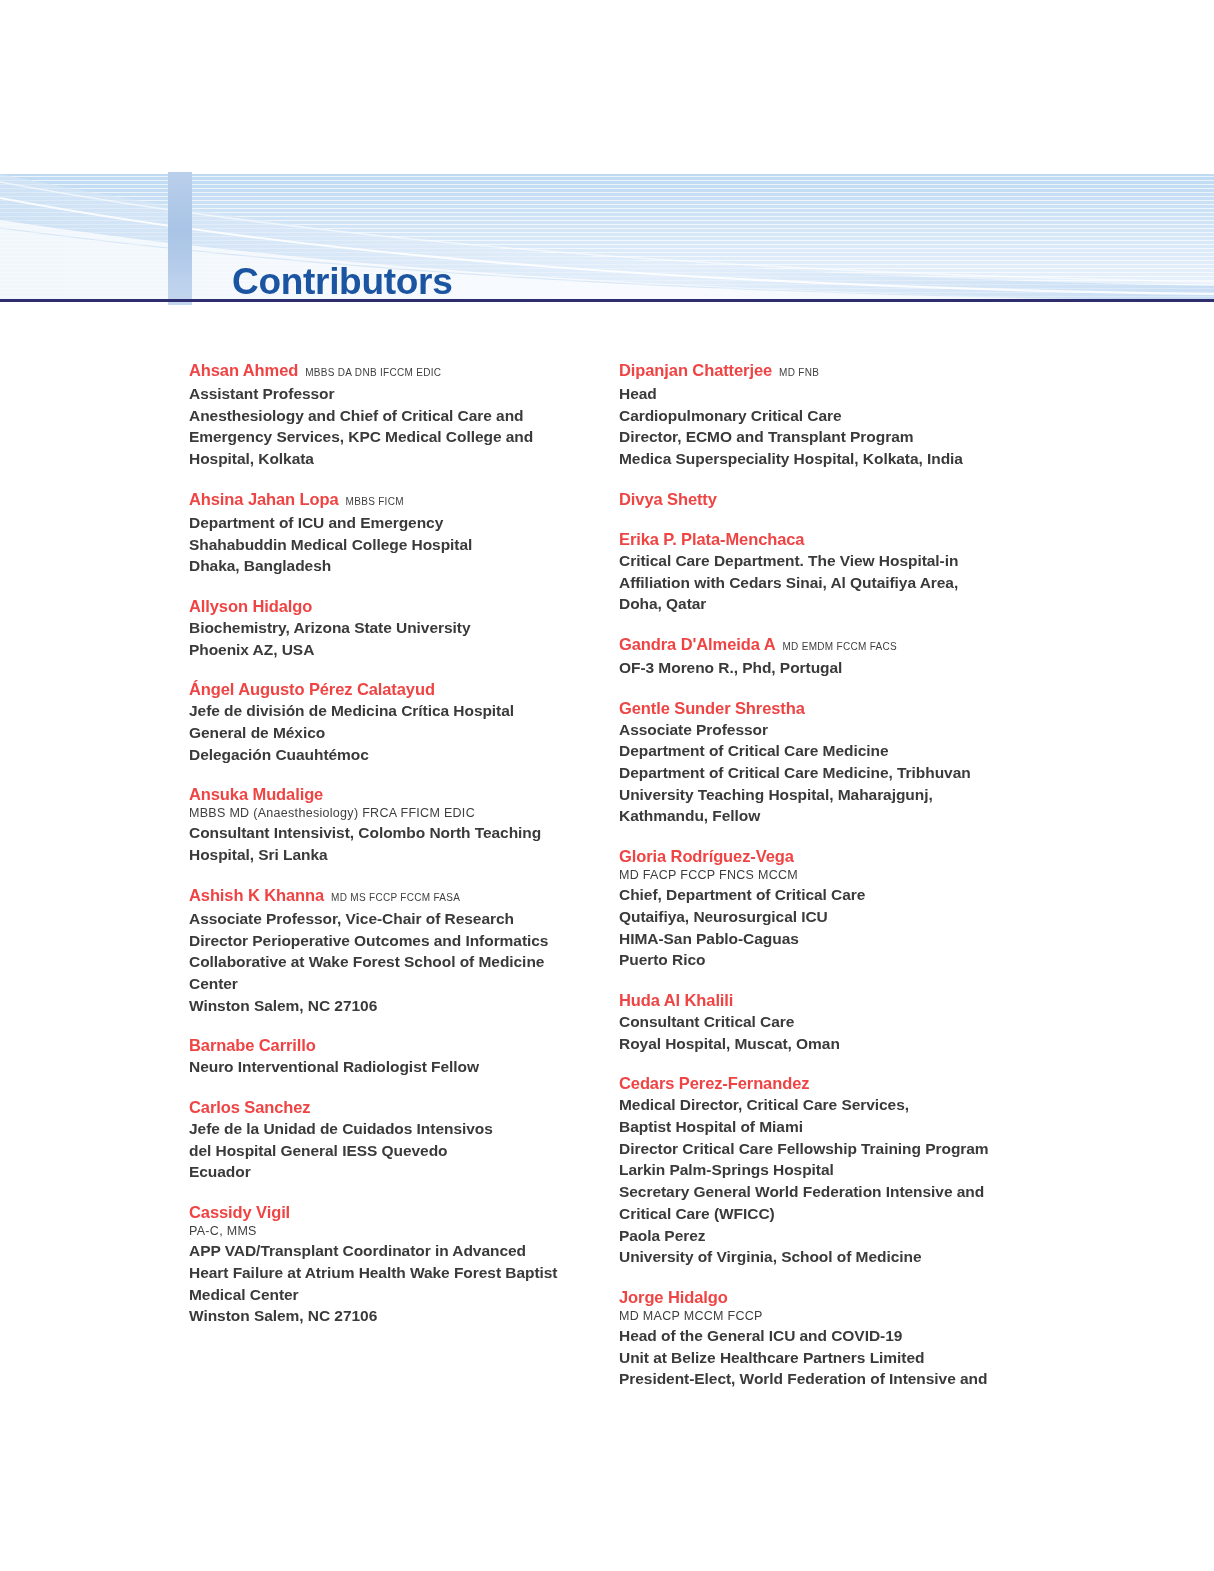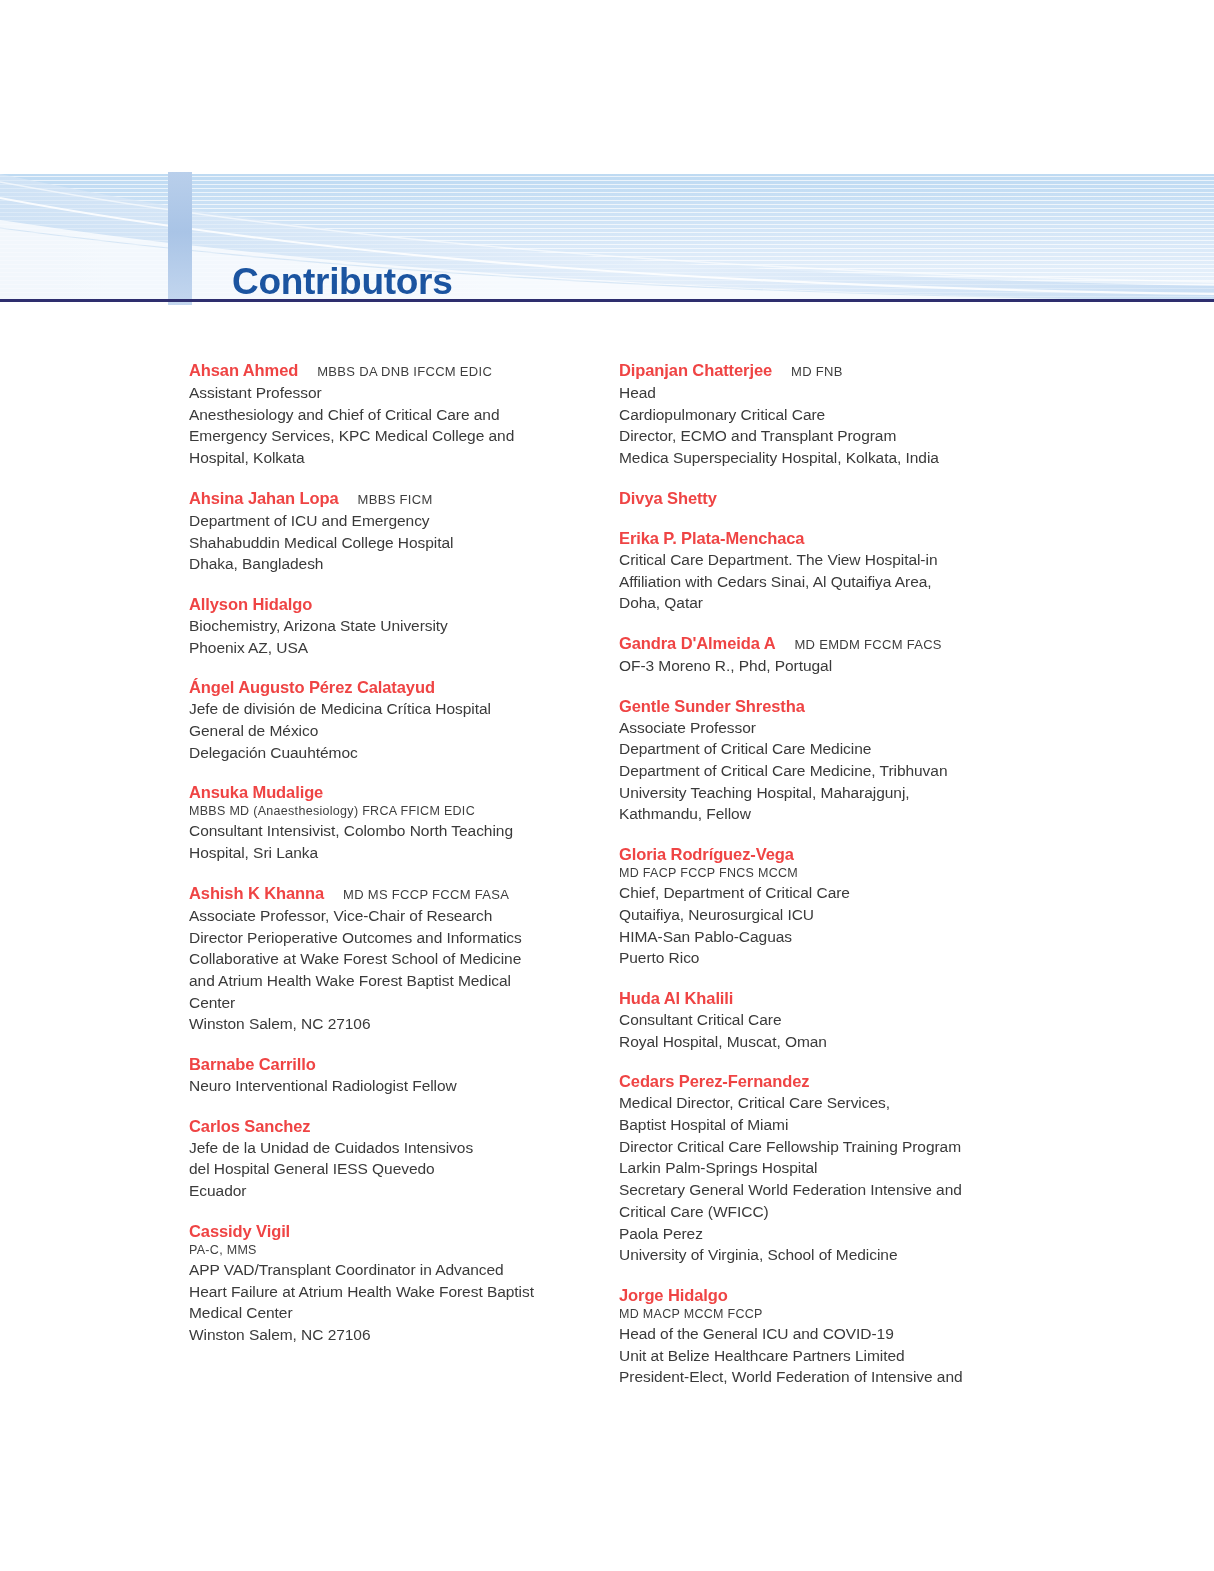--- a/index.html
+++ b/index.html
@@ -94,42 +94,42 @@
   .entry-name {
     color: #ef4444;
     font-weight: bold;
     font-size: 16.5px;
     line-height: 21px;
     letter-spacing: -0.1px;
     display: inline;
   }
   .entry-creds-inline {
     color: #3e3e3e;
-    font-size: 13px;
+    font-size: 10px;
     font-weight: normal;
     line-height: 21px;
     letter-spacing: 0.3px;
     display: inline;
-    padding-left: 19px;
+    padding-left: 7px;
     white-space: nowrap;
   }
   .entry-creds-block {
     color: #3e3e3e;
     font-size: 12.5px;
     line-height: 17px;
     letter-spacing: 0.3px;
     display: block;
   }
   .entry-lines {
     color: #3a3a3a;
     font-size: 15.5px;
     line-height: 21.7px;
     letter-spacing: -0.05px;
   }
-  .entry-line { display: block; white-space: nowrap; }
+  .entry-line { display: block; white-space: nowrap; font-weight: bold; }
   .name-head { display: block; }
 </style>
 </head>
 <body>
 
 <div class="page-header">
 
   <div class="banner-art">
     <svg width="1214" height="132" viewBox="0 0 1214 132" xmlns="http://www.w3.org/2000/svg">
       <defs>
@@ -226,21 +226,20 @@
           <span class="entry-line">Consultant Intensivist, Colombo North Teaching</span>
           <span class="entry-line">Hospital, Sri Lanka</span>
         </div>
       </div>
       <div class="entry">
         <div class="name-head"><span class="entry-name">Ashish K Khanna</span><span class="entry-creds-inline">MD  MS  FCCP  FCCM  FASA</span></div>
         <div class="entry-lines">
           <span class="entry-line">Associate Professor, Vice-Chair of Research</span>
           <span class="entry-line">Director Perioperative Outcomes and Informatics</span>
           <span class="entry-line">Collaborative at Wake Forest School of Medicine</span>
-          <span class="entry-line">and Atrium Health Wake Forest Baptist Medical</span>
           <span class="entry-line">Center</span>
           <span class="entry-line">Winston Salem, NC 27106</span>
         </div>
       </div>
       <div class="entry">
         <div class="name-head"><span class="entry-name">Barnabe Carrillo</span></div>
         <div class="entry-lines">
           <span class="entry-line">Neuro Interventional Radiologist Fellow</span>
         </div>
       </div>

